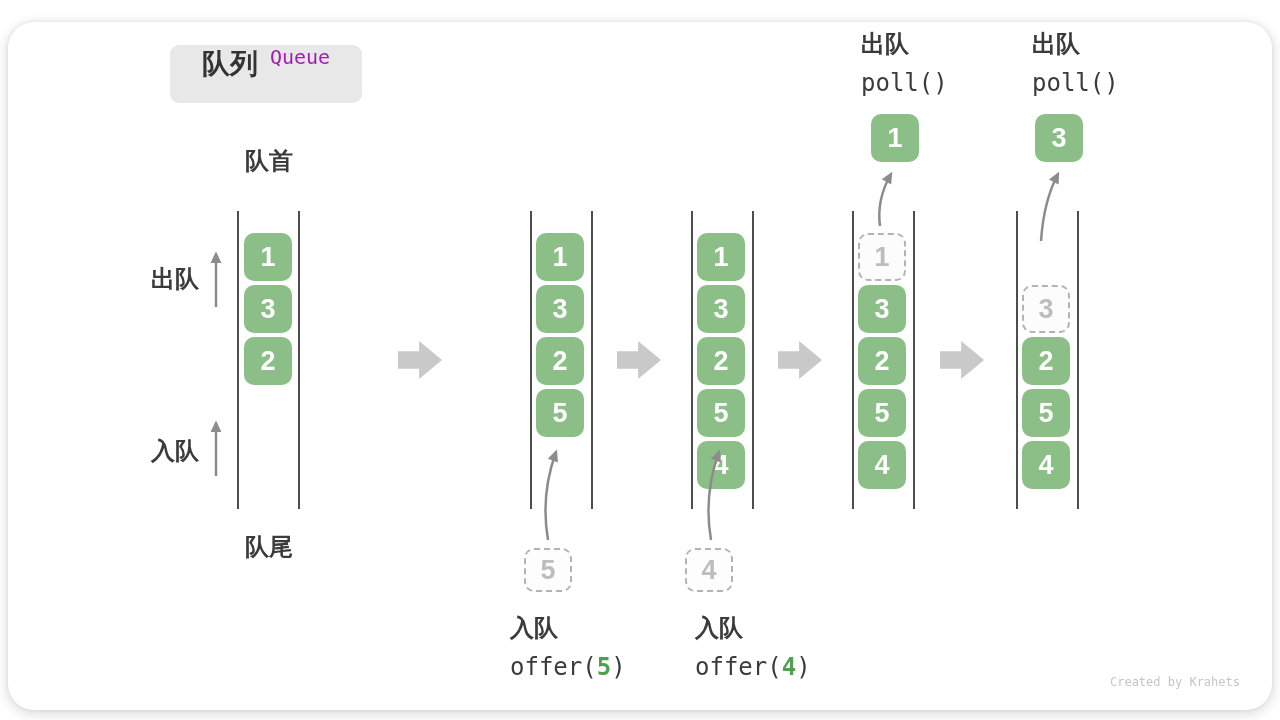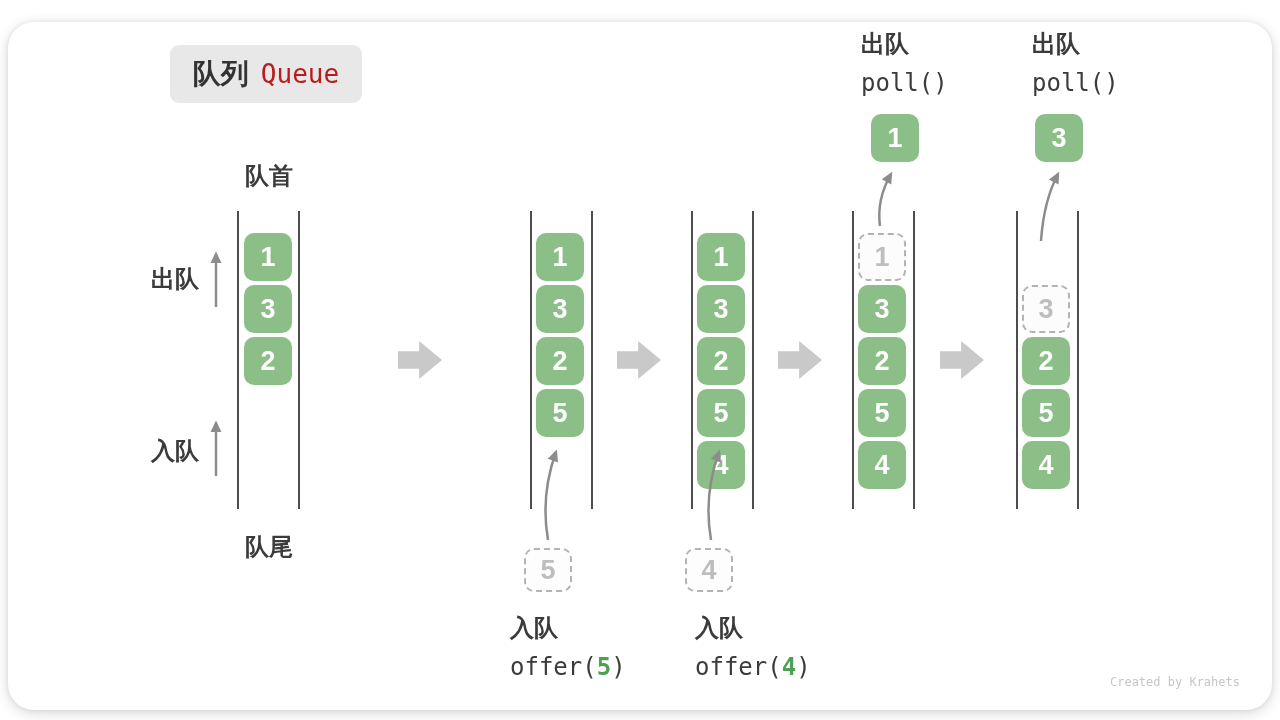--- a/index.html
+++ b/index.html
@@ -2,24 +2,24 @@
 <html><head>
 <meta charset="utf-8">
 <style>
   html,body{margin:0;padding:0;background:#ffffff;}
   #viewport{position:relative;width:1280px;height:720px;overflow:hidden;
             font-family:"Liberation Sans",sans-serif;background:#fff;}
   #card{position:absolute;left:8px;top:22px;width:1264px;height:688px;
         background:#ffffff;border-radius:26px;
         box-shadow:0 3px 14px rgba(0,0,0,.16), 0 0 4px rgba(0,0,0,.08);}
   #title-box{position:absolute;left:170px;top:45px;width:192px;height:58px;
-             background:#E8E8E8;border-radius:9px;display:flex;align-items:center;
+             background:#E8E8E8;border-radius:9px;display:flex;
              justify-content:center;gap:12px;}
   #title-zh{font-weight:bold;font-size:28px;color:#333333;}
-  #title-en{font-family:"DejaVu Sans Mono",monospace;font-size:26px;color:#b91c1c;}
+  #title-en{font-family:"DejaVu Sans Mono",monospace;font-size:20px;color:#a21caf;}
   .cjk-label{position:absolute;font-weight:bold;font-size:24px;color:#3B3B3B;white-space:nowrap;}
   .vline{position:absolute;width:1.5px;background:#4d4d4d;}
   .block{position:absolute;width:48px;height:48px;border-radius:10px;background:#8CBE87;
          color:#ffffff;font-weight:bold;font-size:27px;display:flex;align-items:center;
          justify-content:center;box-sizing:border-box;}
   .block.ghost{background:#fcfcfc;border:2px dashed #b3b3b3;color:#bdbdbd;}
   .incoming{position:absolute;width:48px;height:44px;border-radius:10px;background:#fdfdfd;
             border:2px dashed #b3b3b3;color:#bdbdbd;font-weight:bold;font-size:27px;
             display:flex;align-items:center;justify-content:center;box-sizing:border-box;}
   .barrow{position:absolute;width:44px;height:38px;background:#C9C9C9;
@@ -36,21 +36,21 @@
 <body>
 
 <div id="viewport">
   <div id="card"></div>
 
   <div id="title-box">
     <span id="title-zh">队列</span>
     <span id="title-en">Queue</span>
   </div>
 
-  <div class="cjk-label" style="left:245px;top:160px;">队首</div>
+  <div class="cjk-label" style="left:245px;top:145px;">队首</div>
   <div class="cjk-label" style="left:245px;top:531px;">队尾</div>
   <div class="cjk-label" style="left:151px;top:263px;">出队</div>
   <div class="cjk-label" style="left:151px;top:435px;">入队</div>
 
   <div id="stages">
       <div class="vline" style="left: 237px; top: 211px; height: 298px;"></div>
       <div class="vline" style="left: 298px; top: 211px; height: 298px;"></div>
       <div class="block" style="left: 244px; top: 233px;">1</div>
       <div class="block" style="left: 244px; top: 285px;">3</div>
       <div class="block" style="left: 244px; top: 337px;">2</div>

